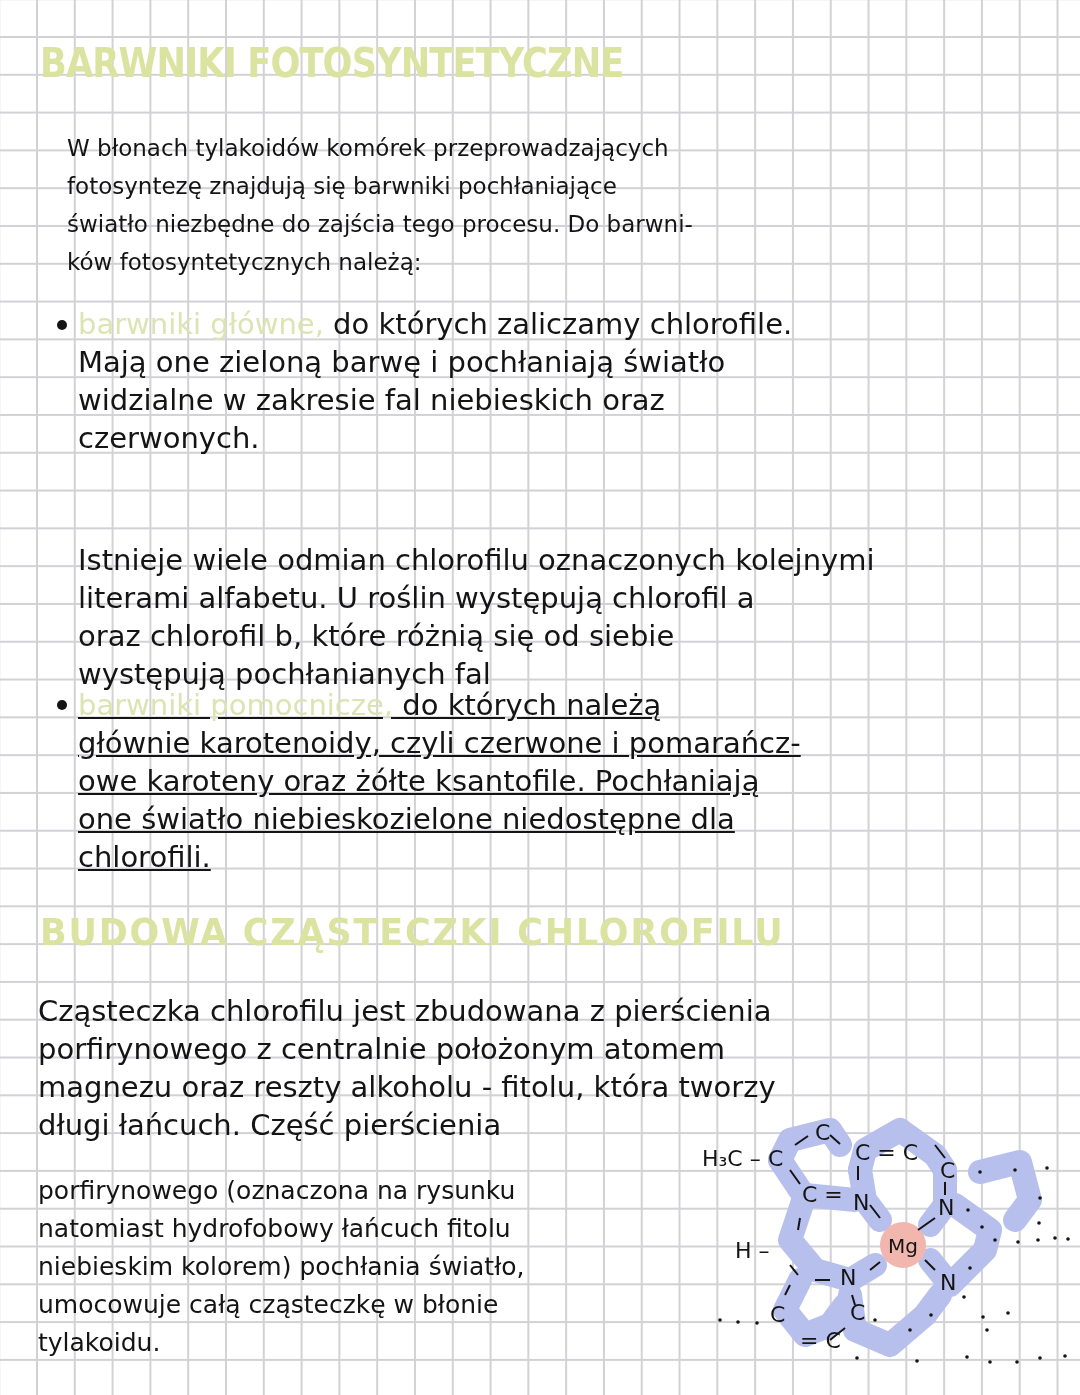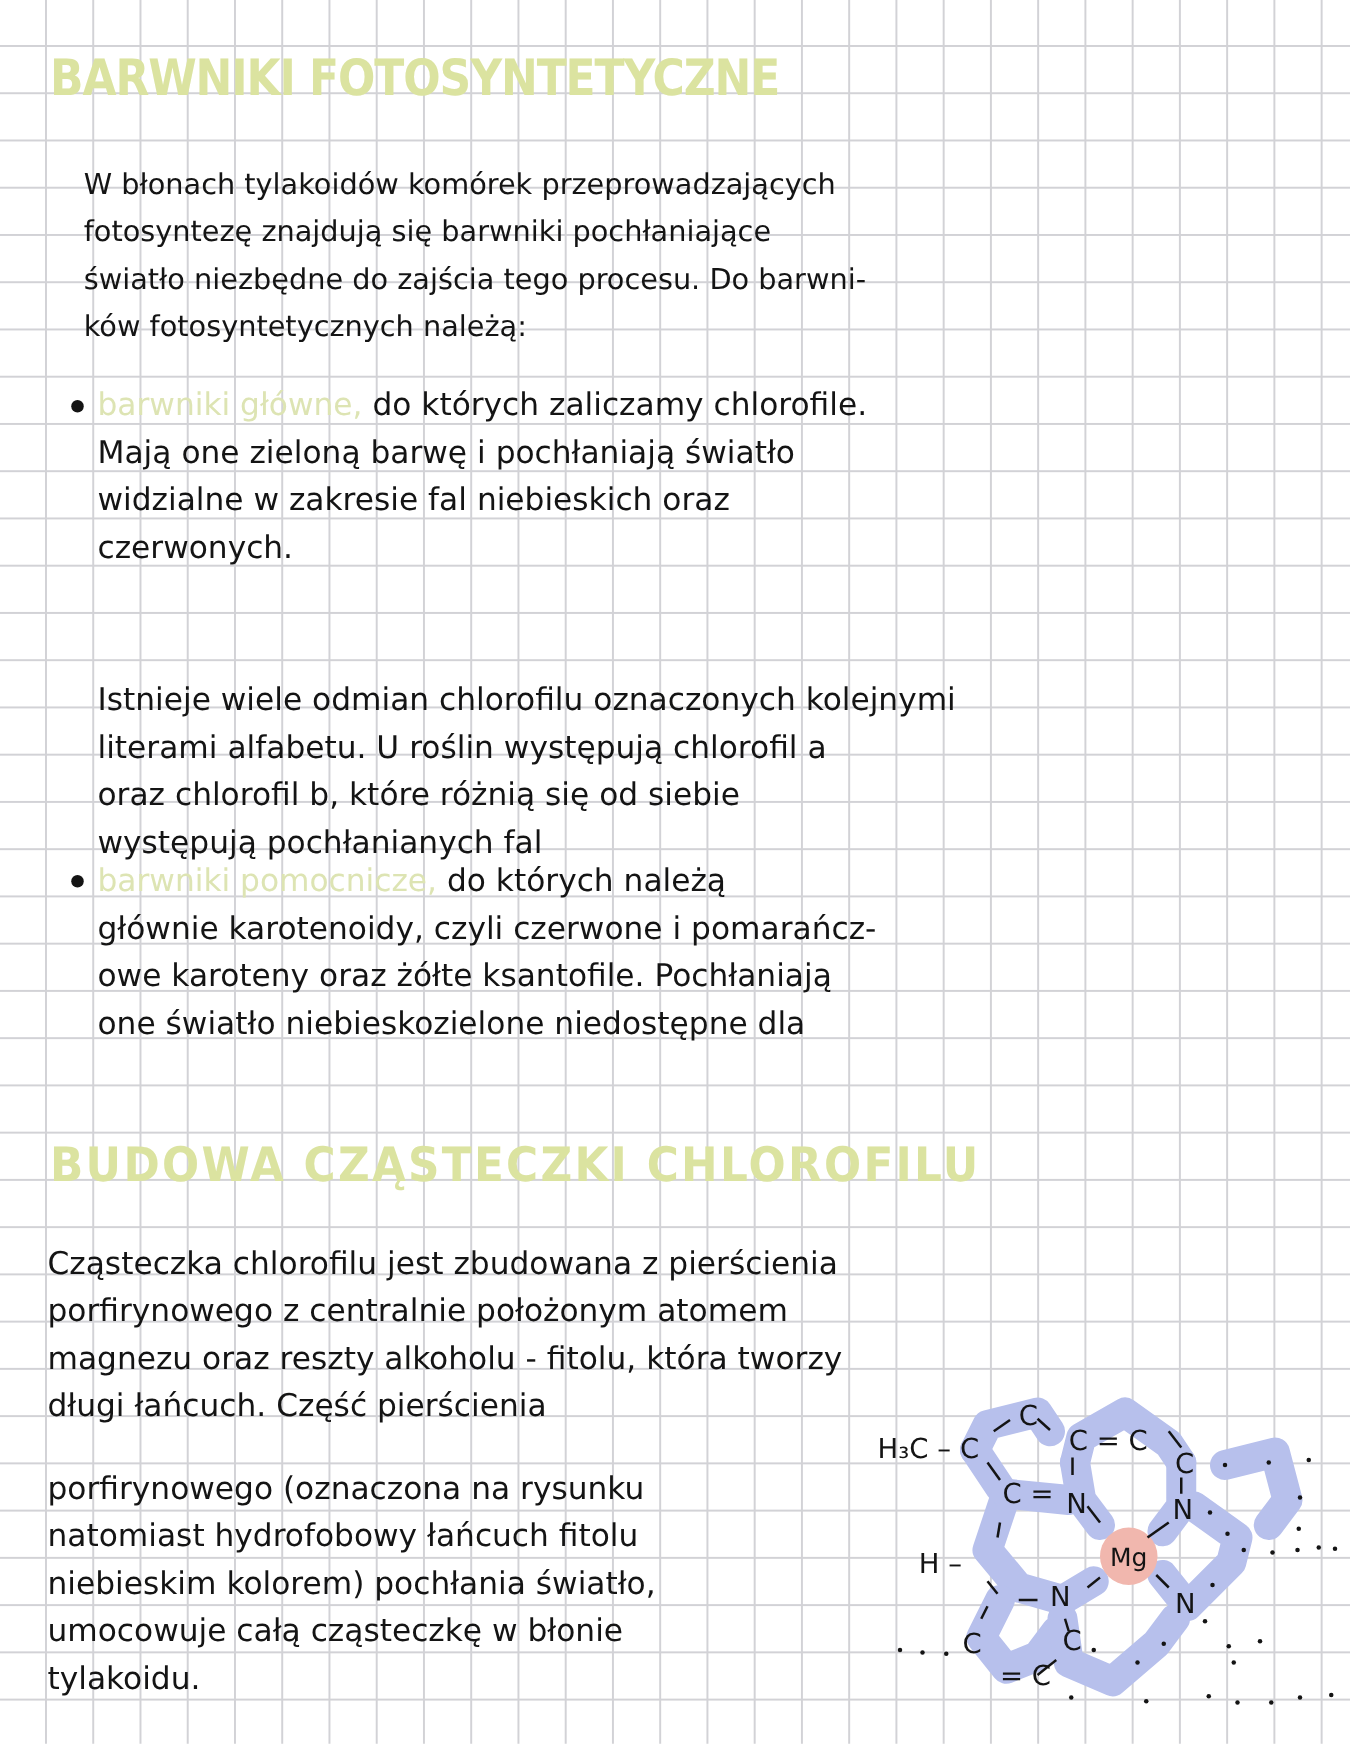--- a/index.html
+++ b/index.html
@@ -16,21 +16,21 @@
   .heading {
     position: absolute; margin: 0;
     color: #dbe3a0; font-weight: bold;
     font-family: "DejaVu Sans", sans-serif;
     letter-spacing: 0px; white-space: nowrap;
     transform-origin: left top;
   }
   .para {
     position: absolute; margin: 0; color: #141414;
     font-family: "DejaVu Sans", sans-serif;
-    font-size: 25px; line-height: 38px;
+    font-size: 29px; line-height: 38px;
     white-space: nowrap;
   }
   .line { display: block; height: 38px; white-space: nowrap; }
   .hl { color: #dde4b3; }
   .bullet {
     position: absolute; width: 10px; height: 10px; border-radius: 50%;
     background: #141414;
   }
   .diagram { position: absolute; left: 690px; top: 1100px; width: 390px; height: 295px; }
   .diagram svg { width: 100%; height: 100%; }
@@ -57,25 +57,26 @@
 </div>
 
 <div class="para" style="left:78px; top:497px;margin-top:44px;">
   <span class="line">Istnieje wiele odmian chlorofilu oznaczonych kolejnymi</span>
   <span class="line">literami alfabetu. U roślin występują chlorofil a</span>
   <span class="line">oraz chlorofil b, które różnią się od siebie</span>
   <span class="line">występują pochłanianych fal</span>
 </div>
 
 <div class="bullet" style="left:57px; top:700px;"></div>
-<div class="para" style="left:78px; top:686px;">
+<div class="para" style="left:78px; top:686px;text-decoration:underline;">
   <span class="line"><span class="hl">barwniki pomocnicze,</span><span> do których należą</span></span>
   <span class="line">głównie karotenoidy, czyli czerwone i pomarańcz-</span>
   <span class="line">owe karoteny oraz żółte ksantofile. Pochłaniają</span>
   <span class="line">one światło niebieskozielone niedostępne dla</span>
+  <span class="line">chlorofili.</span>
 </div>
 
 <h1 class="heading" style="left:40px; top:910px; font-size:38px; transform: scaleX(0.92); letter-spacing:2px;">BUDOWA CZĄSTECZKI CHLOROFILU</h1>
 
 <div class="para" style="left:38px; top:992px;">
   <span class="line">Cząsteczka chlorofilu jest zbudowana z pierścienia</span>
   <span class="line">porfirynowego z centralnie położonym atomem</span>
   <span class="line">magnezu oraz reszty alkoholu - fitolu, która tworzy</span>
   <span class="line">długi łańcuch. Część pierścienia</span>
 </div>

